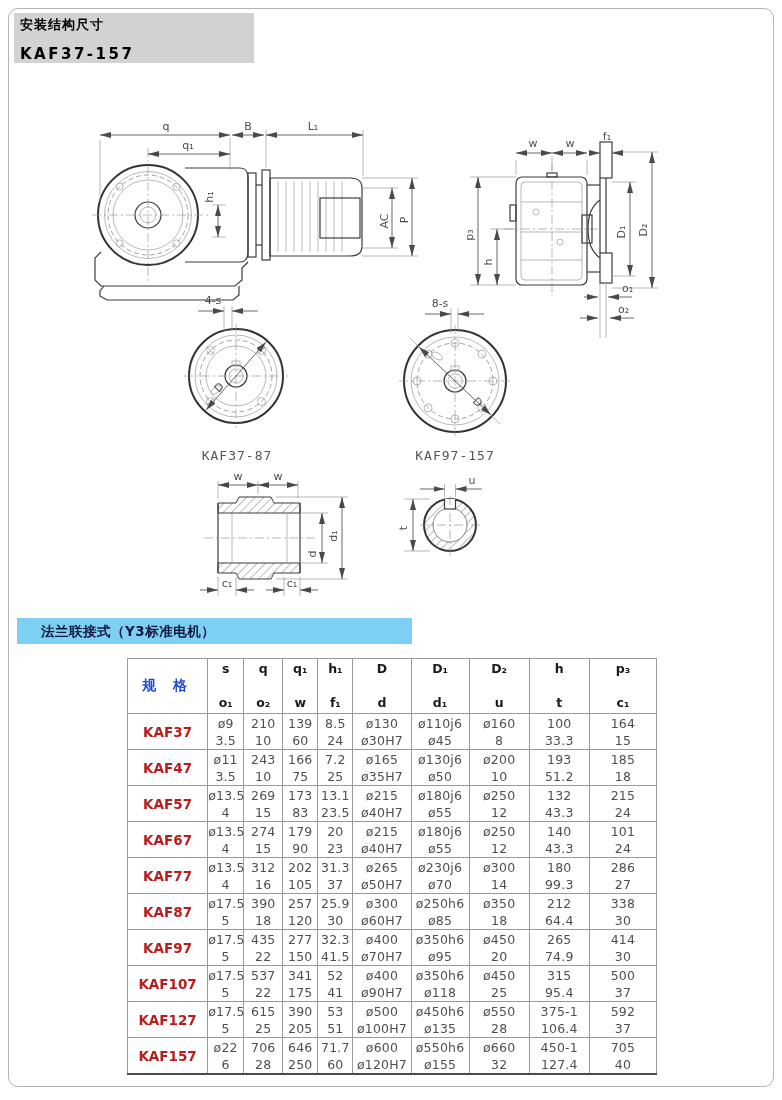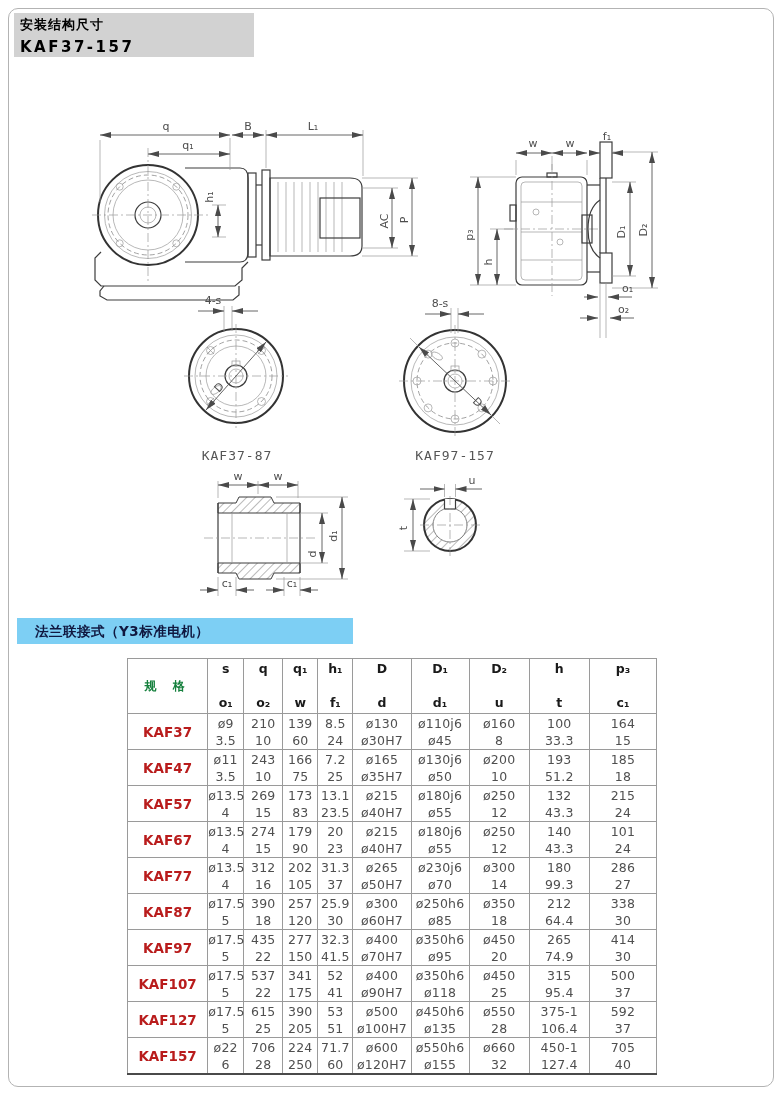--- a/index.html
+++ b/index.html
@@ -5,42 +5,42 @@
   html,body{margin:0;padding:0;}
   body{
     width:782px;height:1100px;position:relative;background:#fff;
     font-family:"DejaVu Sans","Liberation Sans",sans-serif;overflow:hidden;
   }
   .page-frame{
     position:absolute;left:8px;top:8px;width:764px;height:1077px;
     border:1px solid #b3b3b3;border-radius:10px;background:#fff;
   }
   .header-box{
-    position:absolute;left:14px;top:13px;width:240px;height:44px;
+    position:absolute;left:14px;top:13px;width:240px;height:50px;
     background:#d2d2d2;padding:3px 0 0 6px;box-sizing:border-box;
   }
   .header-box .l1{font-size:13px;font-weight:bold;color:#000;letter-spacing:1px;}
-  .header-box .l2{font-size:15px;font-weight:bold;color:#000;letter-spacing:2.5px;margin-top:4px;}
+  .header-box .l2{font-size:15px;font-weight:bold;color:#000;letter-spacing:2.5px;margin-top:11px;}
   .drawings{position:absolute;left:0;top:90px;width:782px;height:520px;}
   .blue-label{
-    position:absolute;left:17px;top:618px;width:336px;height:26px;
+    position:absolute;left:17px;top:618px;width:395px;height:26px;
     background:#7dcff4;color:#101840;font-weight:bold;font-size:13.5px;
-    line-height:26px;padding-left:18px;box-sizing:border-box;letter-spacing:0.5px;
+    line-height:26px;padding-left:24px;box-sizing:border-box;letter-spacing:0.5px;
   }
   table.dims{
     position:absolute;left:127px;top:658px;border-collapse:collapse;
     table-layout:fixed;width:530px;background:#fff;
     border:1px solid #8a8a8a;border-bottom:2px solid #4a4a4a;
   }
   table.dims th,table.dims td{
     border:1px solid #9a9a9a;text-align:center;vertical-align:middle;
     padding:0;margin:0;
   }
   table.dims thead th{height:52px;}
-  th.spec{font-size:12px;font-weight:bold;color:#15803d;letter-spacing:6px;}
+  th.spec{font-size:14px;font-weight:bold;color:#1d4ed8;letter-spacing:6px;}
   .hl{font-weight:bold;font-size:12.5px;color:#1a1a1a;line-height:14px;}
   .hwrap{height:48px;display:flex;flex-direction:column;justify-content:space-between;padding:3px 0;}
   th.rname{font-size:13.5px;font-weight:bold;color:#b91c1c;}
   td.cell{height:35px;}
   .cl{font-size:12.5px;color:#4f4f4f;line-height:17px;letter-spacing:0.2px;}
   
   .ln{stroke:#3c3c3c;stroke-width:1.2;fill:none;}
   .lnb{stroke:#333;stroke-width:2;fill:none;}
   .lnt{stroke:#999;stroke-width:0.7;fill:none;}
   .cln{stroke:#9a9a9a;stroke-width:0.7;fill:none;stroke-dasharray:9 3 2 3;}
@@ -754,21 +754,21 @@
         <th class="rname">KAF157</th>
         <td class="cell">
           <div class="cl">ø22</div>
           <div class="cl">6</div>
         </td>
         <td class="cell">
           <div class="cl">706</div>
           <div class="cl">28</div>
         </td>
         <td class="cell">
-          <div class="cl">224</div>
+          <div class="cl">646</div>
           <div class="cl">250</div>
         </td>
         <td class="cell">
           <div class="cl">71.7</div>
           <div class="cl">60</div>
         </td>
         <td class="cell">
           <div class="cl">ø600</div>
           <div class="cl">ø120H7</div>
         </td>

